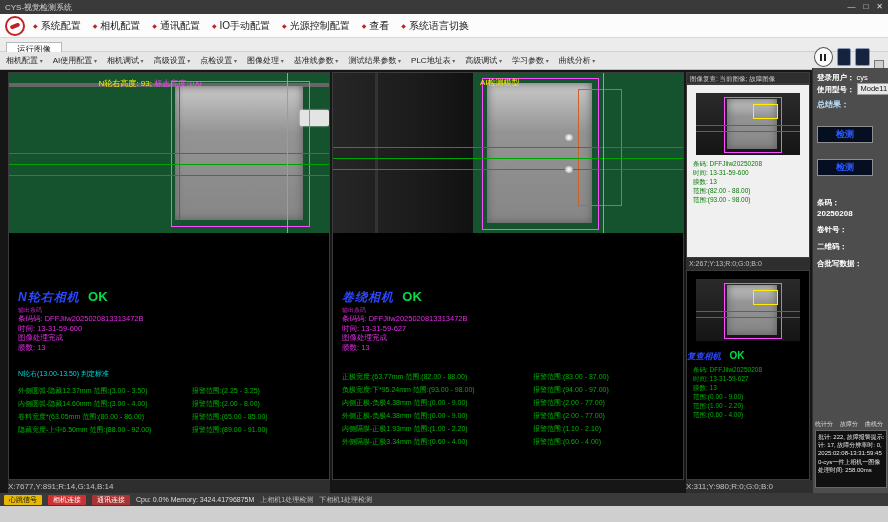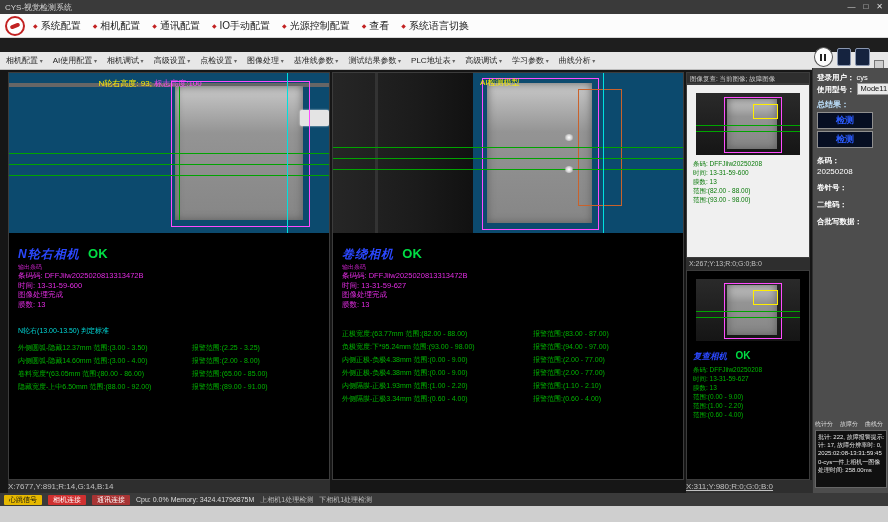--- a/index.html
+++ b/index.html
@@ -36,41 +36,41 @@
   .pause-btn i{display:block;width:2px;height:7px;background:#222;}
   .mini-btn{width:13px;height:16px;background:#15233f;border:1px solid #8a97b0;border-radius:2px;}
   .mini-btn .head{width:5px;height:5px;border-radius:50%;background:#9cc4ff;margin:2px auto 1px;}
   .mini-btn .body{width:9px;height:4px;border-radius:3px 3px 0 0;background:#9cc4ff;margin:0 auto;}
   .tiny-btn{width:9px;height:7px;background:#cfcfcf;border:1px solid #777;align-self:flex-end;margin-bottom:1px;}
   
   .main-bg{position:absolute;left:0;top:70px;width:888px;height:423px;background:#161616;}
   .panel{position:absolute;background:#000;border:1px solid #3c3c3c;box-sizing:border-box;}
   .panel-left{left:8px;top:72px;width:322px;height:408px;}
   .panel-mid{left:332px;top:72px;width:352px;height:408px;}
-  .img-area{position:relative;height:160px;background:#0c4a6e;overflow:hidden;}
+  .img-area{position:relative;height:160px;background:#14532d;overflow:hidden;}
   .coordbar{position:absolute;height:13px;background:#2e2e2e;color:#c0c0c0;font-size:8px;line-height:13px;
             box-sizing:border-box;top:480px;}
   .cb-left{left:8px;width:322px;}
   .cb-mid{left:332px;width:352px;}
-  .cb-right{left:686px;width:144px;text-decoration:underline;}
+  .cb-right{left:686px;width:144px;}
   
   .part{position:absolute;background:linear-gradient(180deg,#c9c9c9,#949494 35%,#868686);box-shadow:inset 0 0 8px #5c5c5c;}
   .box-mag{position:absolute;border:1px solid #ff4bff;}
   .box-org{position:absolute;border:1px solid #c9622b;}
   .hline-g{position:absolute;left:0;width:100%;height:1px;background:#00a400;}
   .vline-c{position:absolute;top:0;width:1px;height:100%;background:#00e0e0;}
   .vline-g{position:absolute;width:1px;background:#00a400;}
   .strip{position:absolute;left:0;width:100%;background:#4a4a4a;}
   .spot{position:absolute;width:10px;height:7px;border-radius:50%;
         background:radial-gradient(circle,#ffffff 0%,#cfcfcf 45%,rgba(40,40,40,0) 75%);}
   .conn{position:absolute;background:#e4e4e4;border-radius:2px;box-shadow:0 0 2px #fff;}
   .ov-label{position:absolute;font-size:8px;white-space:nowrap;}
   .yel{color:#ffee00;} .magc{color:#ff46ff;}
   
-  .result-block{padding:14px 6px 0 9px;}
+  .result-block{padding:14px 6px 0 9px;margin-top:43px;}
   .title-line{font-size:12px;line-height:14px;}
   .title-blue{color:#2b48ff;font-weight:bold;font-style:italic;letter-spacing:1px;}
   .ok-green{color:#00dd44;font-weight:bold;font-size:13px;margin-left:5px;}
   .sub-mag{color:#cc22cc;font-size:6px;line-height:8px;margin-top:2px;}
   .mag-line{color:#e22ce2;font-size:7.5px;line-height:9.5px;white-space:nowrap;}
   .cyan-line{color:#00d8d8;font-size:7px;margin-top:17px;line-height:9px;}
   .meas{display:flex;font-size:7px;color:#00b400;line-height:13px;white-space:nowrap;}
   .meas .l{width:57%;} .meas .r{flex:1;}
   .rows-top{margin-top:6px;}
   
@@ -84,36 +84,36 @@
   .review-bot{position:absolute;left:686px;top:270px;width:124px;height:210px;background:#000;
               border:1px solid #3c3c3c;box-sizing:border-box;}
   .thumb{position:relative;width:104px;height:62px;margin:8px auto 4px;background:linear-gradient(180deg,#2a2a2a,#151515);overflow:hidden;}
   .thumb .part{left:30%;top:10%;width:48%;height:80%;}
   .thumb .hline-g{top:52%;} .thumb .hline-g2{position:absolute;left:0;width:100%;height:1px;background:#00a400;top:62%;}
   .thumb .box-y{position:absolute;border:1px solid #ffee00;left:55%;top:18%;width:22%;height:20%;}
   .thumb .box-mag{left:27%;top:6%;width:54%;height:88%;}
   .rv-lines{padding-left:6px;}
   .rv-line-dark{color:#0a7a0a;font-size:6.5px;line-height:9px;white-space:nowrap;}
   .rv-line{color:#00b400;font-size:6.5px;line-height:9px;white-space:nowrap;}
-  .rv-ok-row{padding-left:6px;margin:3px 0 2px;}
+  .rv-ok-row{margin:3px 0 2px;}
   .rv-title{color:#2b48ff;font-weight:bold;font-style:italic;font-size:8.5px;}
   .rv-ok{color:#00dd44;font-weight:bold;font-size:10px;margin-left:4px;}
   
   .sidebar{position:absolute;left:812px;top:68px;width:76px;height:425px;background:#4d4d4d;
            box-sizing:border-box;padding:4px 4px 2px;color:#f0f0f0;border-left:1px solid #303030;}
   .sb-row{font-size:7.5px;line-height:11px;display:flex;align-items:center;white-space:nowrap;}
   .sb-label{font-weight:bold;color:#ffffff;}
   .sb-value{color:#ffffff;margin-left:2px;}
   .sb-model-box{background:#e8e8e8;color:#111;padding:0 3px;margin-left:2px;font-size:7.5px;line-height:10px;border:1px solid #999;}
   .sb-result-label{color:#bfe3ff;font-weight:bold;font-size:8px;margin-top:4px;line-height:11px;}
-  .res-btn{width:54px;height:15px;margin:2px 0;background:#060e22;border:1px solid #8f8f8f;
+  .res-btn{width:54px;height:15px;margin:16px 0;background:#060e22;border:1px solid #8f8f8f;
            color:#2b5bff;font-weight:bold;font-size:9px;text-align:center;line-height:15px;}
   .sb-gap{height:5px;}
   .sb-small-label{font-size:7.5px;font-weight:bold;line-height:12px;color:#ffffff;white-space:nowrap;}
-  .sb-barcode-val{font-size:8px;font-weight:normal;color:#ffffff;line-height:10px;}
+  .sb-barcode-val{font-size:8px;font-weight:bold;color:#ffffff;line-height:10px;}
   .sb-stats-tabs{position:absolute;left:2px;top:352px;width:72px;display:flex;gap:3px;font-size:6px;color:#dddddd;}
   .sb-stats{position:absolute;left:2px;top:362px;width:72px;height:58px;background:#101010;border:1px solid #666;
             box-sizing:border-box;padding:2px;color:#e8e8e8;font-size:6px;line-height:8.2px;overflow:hidden;}
   .sb-stats div{white-space:nowrap;}
   
   .statusbar{position:absolute;left:0;top:493px;width:888px;height:13px;background:#3a3a3a;
              display:flex;align-items:center;gap:6px;padding:0 4px;box-sizing:border-box;}
   .badge{font-size:7px;line-height:10px;padding:0 5px;border-radius:1px;}
   .b-yellow{background:#e6b800;color:#111;}
   .b-red{background:#d03030;color:#fff;}
@@ -142,20 +142,23 @@
       </span>
     <span class="menu-item">系统配置</span>
     <span class="menu-item">相机配置</span>
     <span class="menu-item">通讯配置</span>
     <span class="menu-item">IO手动配置</span>
     <span class="menu-item">光源控制配置</span>
     <span class="menu-item">查看</span>
     <span class="menu-item">系统语言切换</span>
   </div>
 
+  <div class="tabrow">
+    <span class="tab">运行图像</span>
+  </div>
 
   <div class="toolbar">
     <span class="tool-item">相机配置</span>
     <span class="tool-item">AI使用配置</span>
     <span class="tool-item">相机调试</span>
     <span class="tool-item">高级设置</span>
     <span class="tool-item">点检设置</span>
     <span class="tool-item">图像处理</span>
     <span class="tool-item">基准线参数</span>
     <span class="tool-item">测试结果参数</span>

